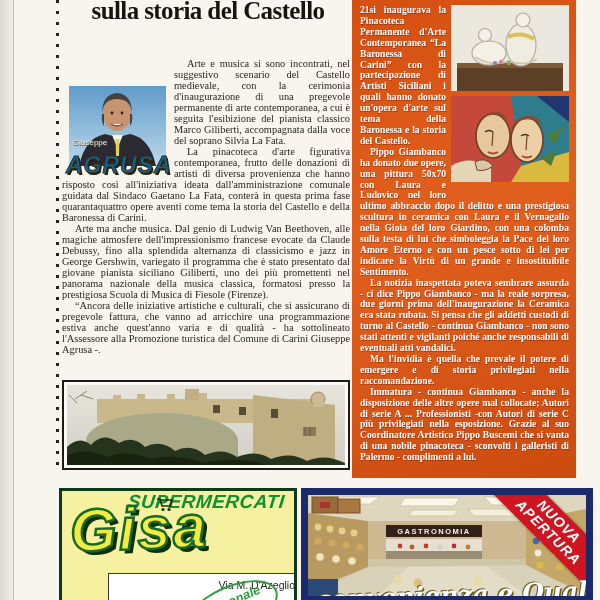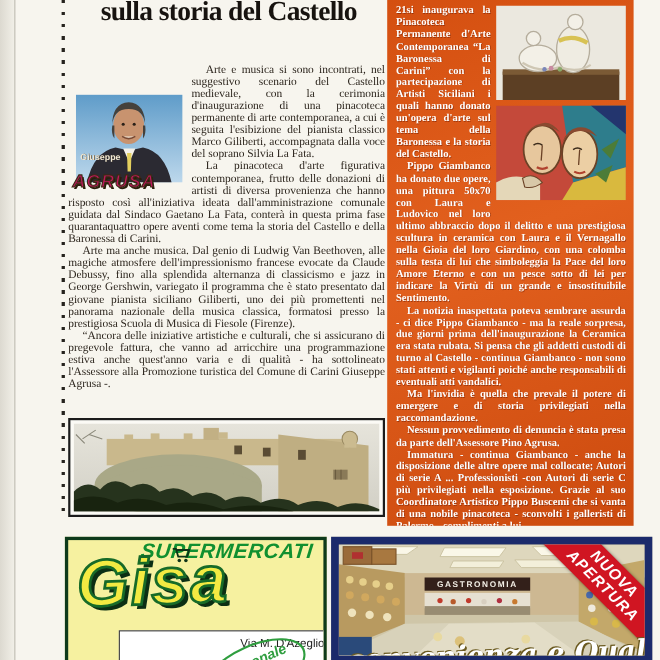--- a/index.html
+++ b/index.html
@@ -16,23 +16,23 @@
   .headline { position:absolute; left:60px; top:-4px; width:296px; text-align:center;
     font-weight:bold; font-size:25px; line-height:30px; color:#17130f; letter-spacing:-0.6px; }
 
   
   .article { position:absolute; left:62px; top:58px; width:288px; height:322px; overflow:hidden;
     font-size:10.4px; line-height:11px; color:#2c251d; text-align:justify; }
   .article p { margin:0; text-indent:13px; }
   .photo-float { float:left; width:112px; height:111px; position:relative; }
   .agrusa-photo { position:absolute; left:7px; bottom:3px; width:97px; height:80px; display:block; }
   .cap-first { position:absolute; left:11px; bottom:21px; font-family:"Liberation Sans",sans-serif;
-    font-size:8px; font-weight:bold; color:#f0ead8; text-shadow:0.5px 0.5px 0 #4a3a22; }
+    font-size:8px; font-weight:normal; color:#f0ead8; text-shadow:0.5px 0.5px 0 #4a3a22; }
   .cap-last { position:absolute; left:4px; bottom:-2px; font-family:"Liberation Sans",sans-serif;
-    font-size:16px; font-weight:bold; font-style:italic; letter-spacing:1px; color:#be185d;
+    font-size:23px; font-weight:bold; font-style:italic; letter-spacing:1px; color:#0369a1;
     -webkit-text-stroke:1px #3c2a14; text-shadow:1.5px 1.5px 0 #2a1d0c; }
 
   
   .castle-photo { position:absolute; left:62px; top:380px; width:288px; height:90px;
     border:2px solid #1b1b1b; background:#fbfaf5; padding:3px; box-sizing:border-box; }
   .castle-photo svg { width:100%; height:100%; display:block; }
 
   
   .red-col { position:absolute; left:352px; top:0; width:224px; height:478px; box-sizing:border-box;
     background:linear-gradient(160deg,#d44f10 0%,#e2601e 45%,#cc4a0e 100%);
@@ -100,21 +100,21 @@
       <path d="M33 28 Q33 8 48 7 Q63 8 63 28 Q62 13 48 13 Q34 13 33 28" fill="#45413c"></path>
       <path d="M33 28 Q32 36 35 40 L35 28 Z" fill="#45413c"></path>
       <path d="M63 28 Q64 36 61 40 L61 28 Z" fill="#45413c"></path>
       <circle cx="43" cy="27" r="1.4" fill="#2a2018"></circle>
       <circle cx="53" cy="27" r="1.4" fill="#2a2018"></circle>
       <path d="M42 38 Q48 42 54 38" stroke="#7a4a34" stroke-width="1.4" fill="#f5efe2"></path>
     </svg>
     <span class="cap-first">Giuseppe</span>
     <span class="cap-last">AGRUSA</span>
   </div>
-  <p>Arte e musica si sono incontrati, nel suggestivo scenario del Castello medievale, con la cerimonia d'inaugurazione di una pinacoteca permanente di arte contemporanea, a cui è seguita l'esibizione del pianista classico Marco Giliberti, accompagnata dalla voce del soprano Silvia La Fata.</p>
+  <p>Arte e musica si sono incontrati, nel suggestivo scenario del Castello medievale, con la cerimonia d'inaugurazione di una pregevole permanente di arte contemporanea, a cui è seguita l'esibizione del pianista classico Marco Giliberti, accompagnata dalla voce del soprano Silvia La Fata.</p>
   <p>La pinacoteca d'arte figurativa contemporanea, frutto delle donazioni di artisti di diversa provenienza che hanno risposto così all'iniziativa ideata dall'amministrazione comunale guidata dal Sindaco Gaetano La Fata, conterà in questa prima fase quarantaquattro opere aventi come tema la storia del Castello e della Baronessa di Carini.</p>
   <p>Arte ma anche musica. Dal genio di Ludwig Van Beethoven, alle magiche atmosfere dell'impressionismo francese evocate da Claude Debussy, fino alla splendida alternanza di classicismo e jazz in George Gershwin, variegato il programma che è stato presentato dal giovane pianista siciliano Giliberti, uno dei più promettenti nel panorama nazionale della musica classica, formatosi presso la prestigiosa Scuola di Musica di Fiesole (Firenze).</p>
   <p>“Ancora delle iniziative artistiche e culturali, che si assicurano di pregevole fattura, che vanno ad arricchire una programmazione estiva anche quest'anno varia e di qualità - ha sottolineato l'Assessore alla Promozione turistica del Comune di Carini Giuseppe Agrusa -.</p>
 </div>
 
 <div class="castle-photo">
   <svg viewBox="0 0 278 80" preserveAspectRatio="none">
     <defs>
       <linearGradient id="csky" x1="0" y1="0" x2="0" y2="1">
         <stop offset="0" stop-color="#e6e4db"></stop>
@@ -176,21 +176,20 @@
       <path d="M34 36 Q38 33 42 36 M70 40 Q74 37 78 40" stroke="#3a2a1a" stroke-width="1.4" fill="none"></path>
       <path d="M42 36 L41 50 M76 40 L75 54" stroke="#6b4226" stroke-width="1.2"></path>
       <path d="M37 56 Q42 59 47 56 M71 60 Q76 63 81 60" stroke="#b0422e" stroke-width="2" fill="none"></path>
       <path d="M24 66 Q34 60 42 70 Q34 76 26 74 Z" fill="#d8c8a8" stroke="#6b4226" stroke-width="1"></path>
     </svg>
   </div>
   <p class="noindent">21si inaugurava la Pinacoteca Permanente d'Arte Contemporanea “La Baronessa di Carini” con la partecipazione di Artisti Siciliani i quali hanno donato un'opera d'arte sul tema della Baronessa e la storia del Castello.</p>
   <p>Pippo Giambanco ha donato due opere, una pittura 50x70 con Laura e Ludovico nel loro ultimo abbraccio dopo il delitto e una prestigiosa scultura in ceramica con Laura e il Vernagallo nella Gioia del loro Giardino, con una colomba sulla testa di lui che simboleggia la Pace del loro Amore Eterno e con un pesce sotto di lei per indicare la Virtù di un grande e insostituibile Sentimento.</p>
   <p>La notizia inaspettata poteva sembrare assurda - ci dice Pippo Giambanco - ma la reale sorpresa, due giorni prima dell'inaugurazione la Ceramica era stata rubata. Si pensa che gli addetti custodi di turno al Castello - continua Giambanco - non sono stati attenti e vigilanti poiché anche responsabili di eventuali atti vandalici.</p>
   <p>Ma l'invidia è quella che prevale il potere di emergere e di storia privilegiati nella raccomandazione.</p>
-  <p>Nessun provvedimento di denuncia è stata presa da parte dell'Assessore Pino Agrusa.</p>
   <p>Immatura - continua Giambanco - anche la disposizione delle altre opere mal collocate; Autori di serie A ... Professionisti -con Autori di serie C più privilegiati nella esposizione. Grazie al suo Coordinatore Artistico Pippo Buscemi che si vanta di una nobile pinacoteca - sconvolti i galleristi di Palermo - complimenti a lui.</p>
 </div>
 
 <div class="gisa-ad">
   <div class="supermercati">SUPERMERCATI</div>
   <div class="gisa-logo">Gisa</div>
   <svg class="cart-icon" width="18" height="15" viewBox="0 0 18 15">
     <path d="M1 2 L4 2 L6 9 L14 9 L16 3 L5 3" fill="none" stroke="#0d3318" stroke-width="1.6"></path>
     <circle cx="7" cy="12.5" r="1.6" fill="#0d3318"></circle>
     <circle cx="13" cy="12.5" r="1.6" fill="#0d3318"></circle>

